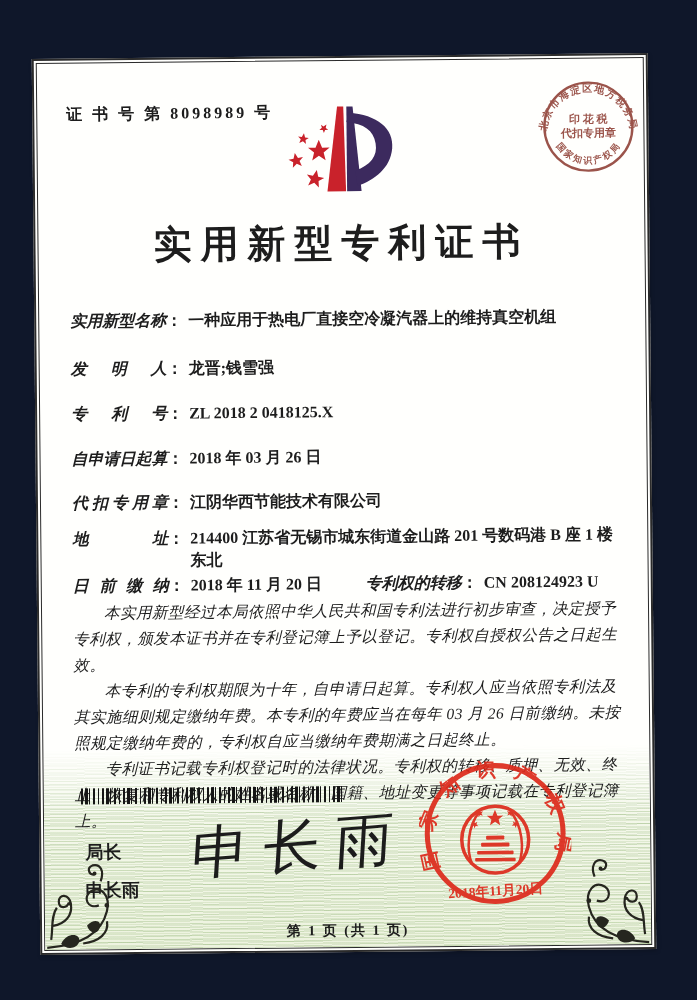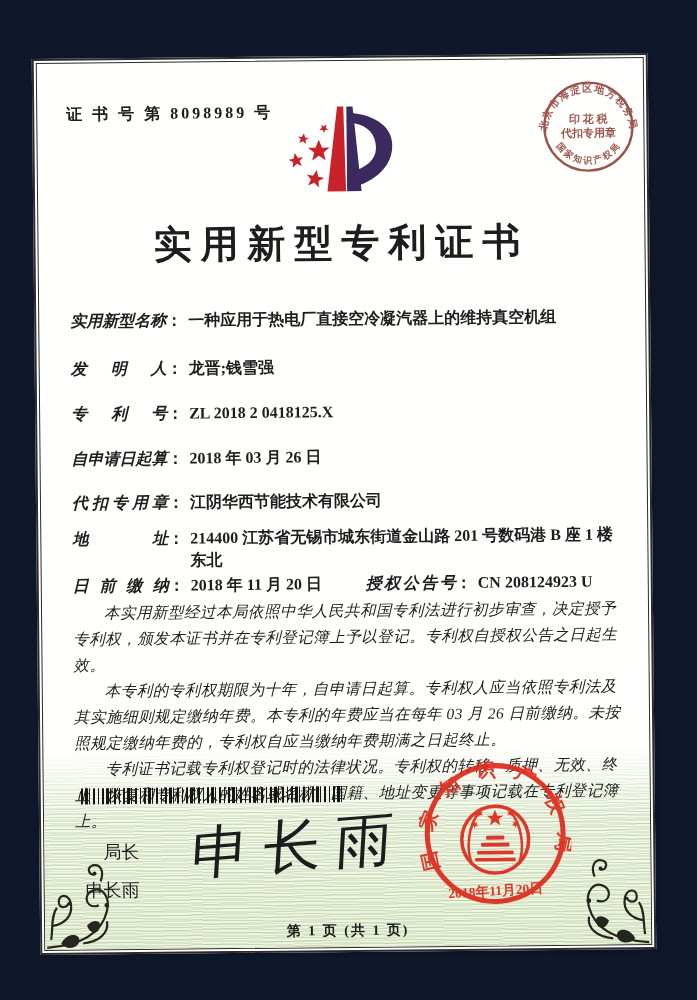--- a/index.html
+++ b/index.html
@@ -57,21 +57,21 @@
   .paragraphs p{margin:0;text-indent:2em;letter-spacing:.5px;}
   .barcode{
     position:absolute;left:40px;top:728px;width:264px;height:16px;z-index:2;
     background:repeating-linear-gradient(90deg,
       #151515 0 2px, rgba(0,0,0,0) 2px 4px,
       #151515 4px 7px, rgba(0,0,0,0) 7px 8px,
       #151515 8px 9px,  rgba(0,0,0,0) 9px 12px,
       #151515 12px 14px, rgba(0,0,0,0) 14px 17px,
       #151515 17px 18px, rgba(0,0,0,0) 18px 21px);
   }
-  .officer{position:absolute;left:44px;top:780px;z-index:2;font-size:18px;font-weight:400;text-align:right;}
+  .officer{position:absolute;left:44px;top:780px;z-index:2;font-size:18px;font-weight:700;}
   .officer .pos{display:block;margin-bottom:14px;}
   .signature{
     position:absolute;left:150px;top:748px;width:250px;z-index:2;
     font-size:58px;font-weight:500;letter-spacing:14px;color:#1c1c1c;
     transform:rotate(-4deg) skewX(-8deg);white-space:nowrap;
   }
   .seal{position:absolute;left:378px;top:704px;width:152px;height:152px;z-index:3;opacity:.92;}
   .footer{
     position:absolute;left:0;right:0;top:864px;text-align:center;z-index:2;
     font-size:14px;font-weight:600;letter-spacing:2px;
@@ -152,21 +152,21 @@
       <div class="row" style="top:468px">
         <span class="lbl">地址</span>
           <span class="colon">：</span>
         <span class="valwrap"><span>214400 江苏省无锡市城东街道金山路 201 号数码港 B 座 1 楼</span><span class="val2">东北</span></span>
       </div>
       <div class="row" style="top:515px">
         <span class="lbl">日前缴纳</span>
           <span class="colon">：</span>
         <span class="valwrap">2018 年 11 月 20 日</span>
         <span class="pair2">
-          <span class="lbl">授权公告号</span>
+          <span class="lbl">专利权的转移</span>
             <span class="colon">：</span>
           <span>CN 208124923 U</span>
         </span>
       </div>
     </div>
 
     <div class="paragraphs">
       <p>本实用新型经过本局依照中华人民共和国专利法进行初步审查，决定授予专利权，颁发本证书并在专利登记簿上予以登记。专利权自授权公告之日起生效。</p>
       <p>本专利的专利权期限为十年，自申请日起算。专利权人应当依照专利法及其实施细则规定缴纳年费。本专利的年费应当在每年 03 月 26 日前缴纳。未按照规定缴纳年费的，专利权自应当缴纳年费期满之日起终止。</p>
       <p>专利证书记载专利权登记时的法律状况。专利权的转移、质押、无效、终止、恢复和专利权人的姓名或名称、国籍、地址变更等事项记载在专利登记簿上。</p>

